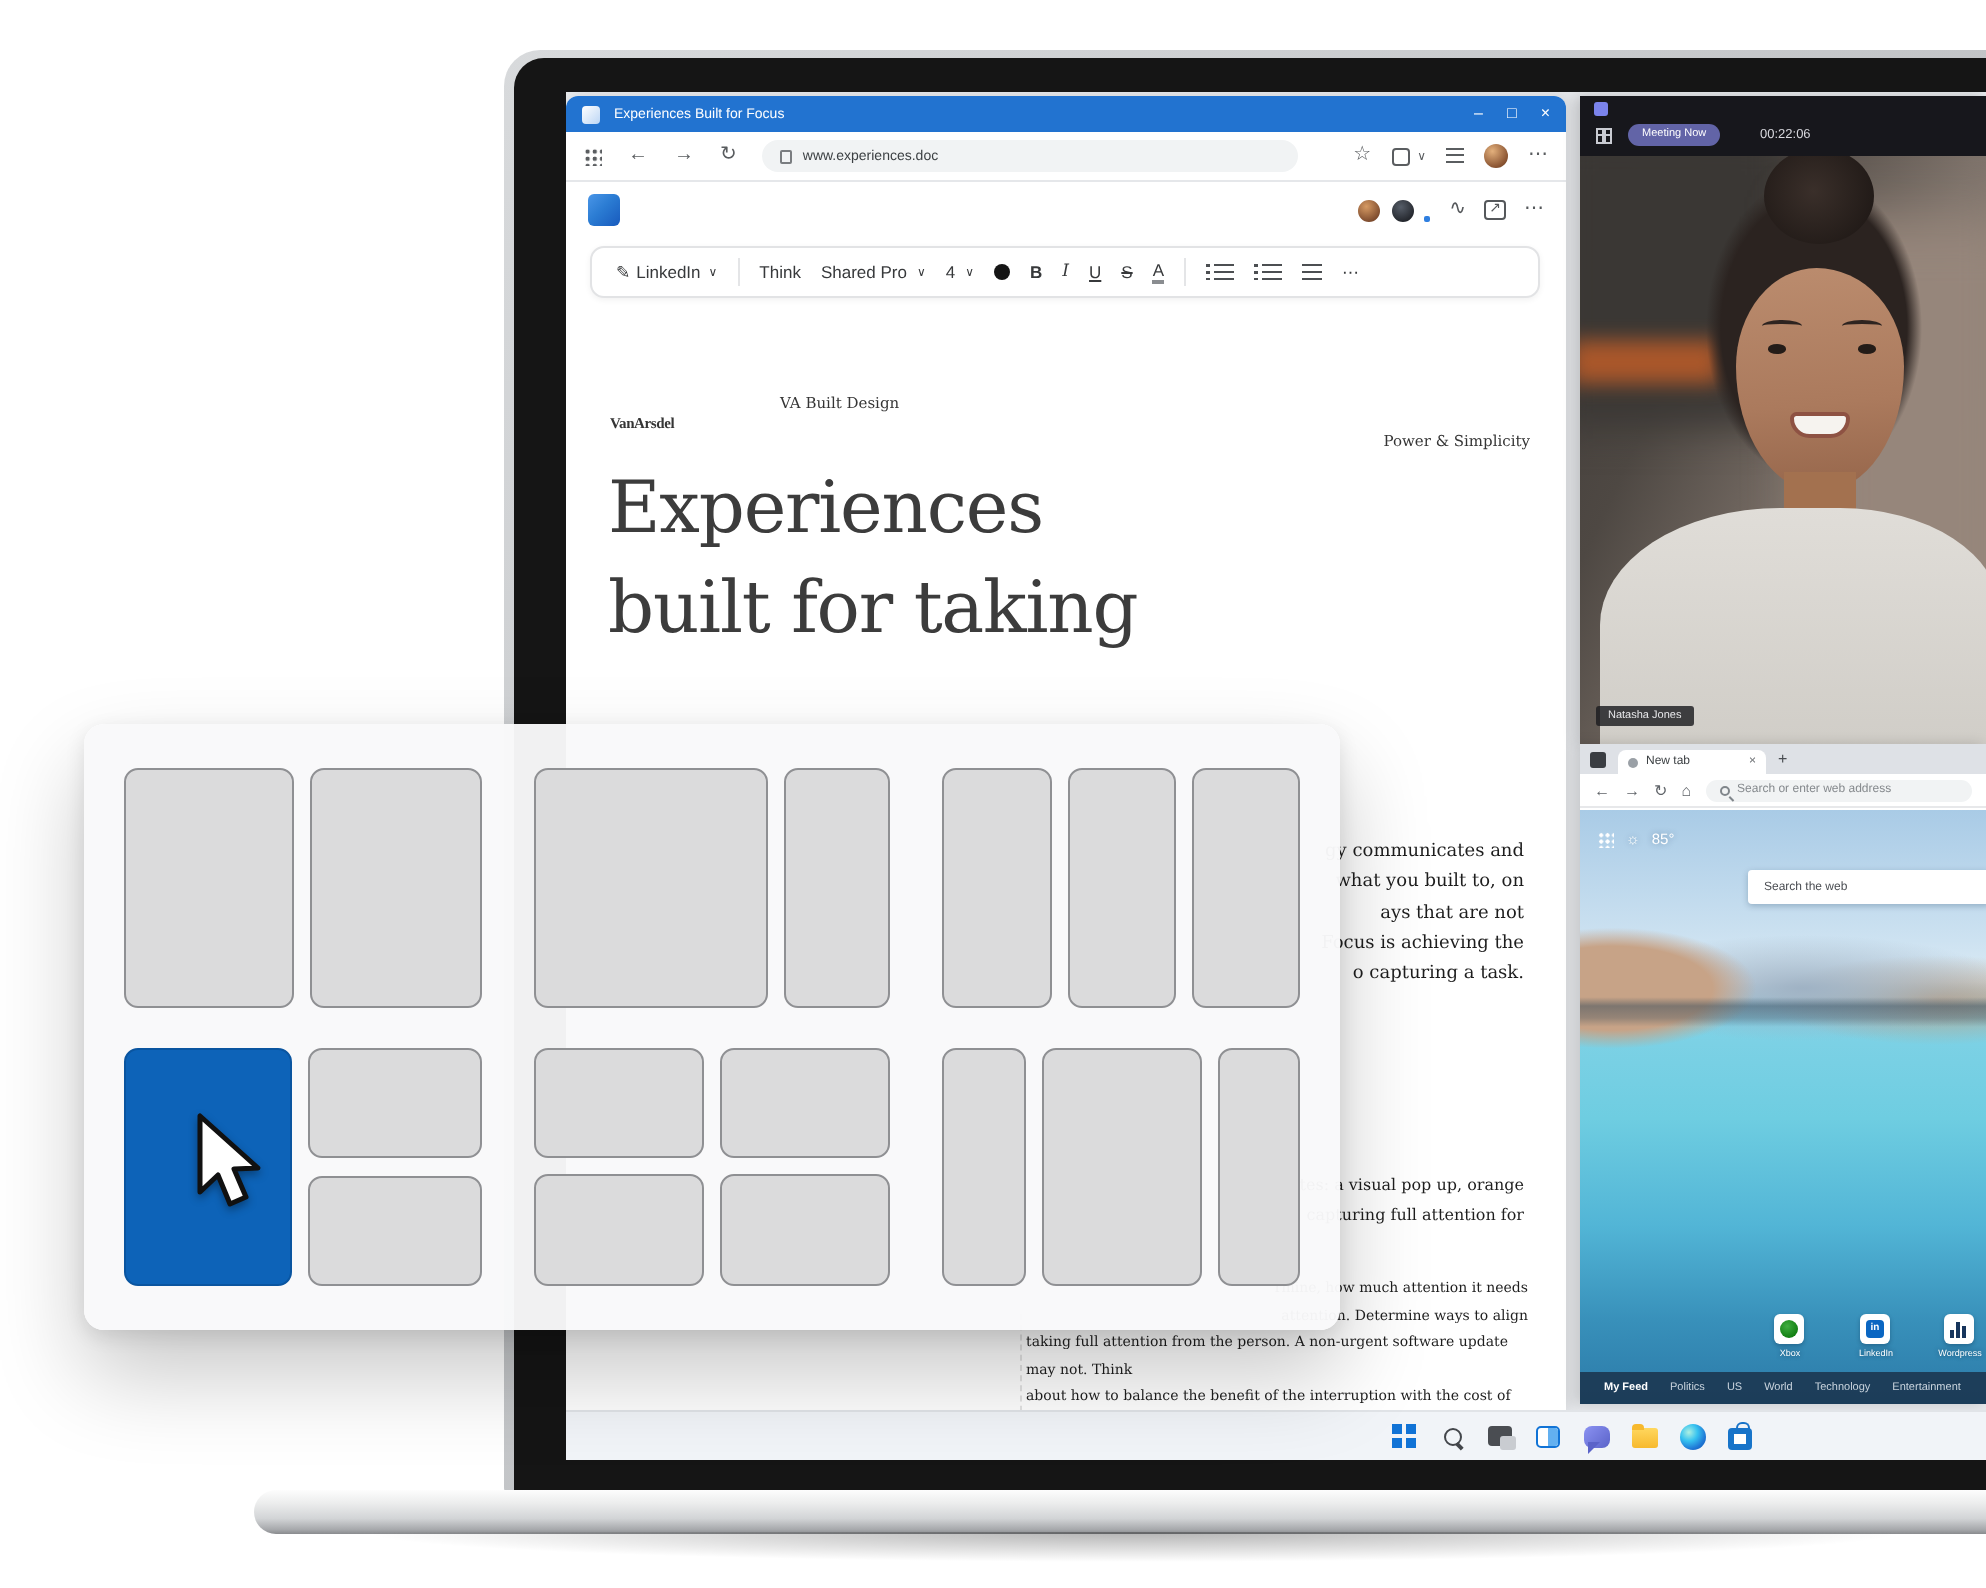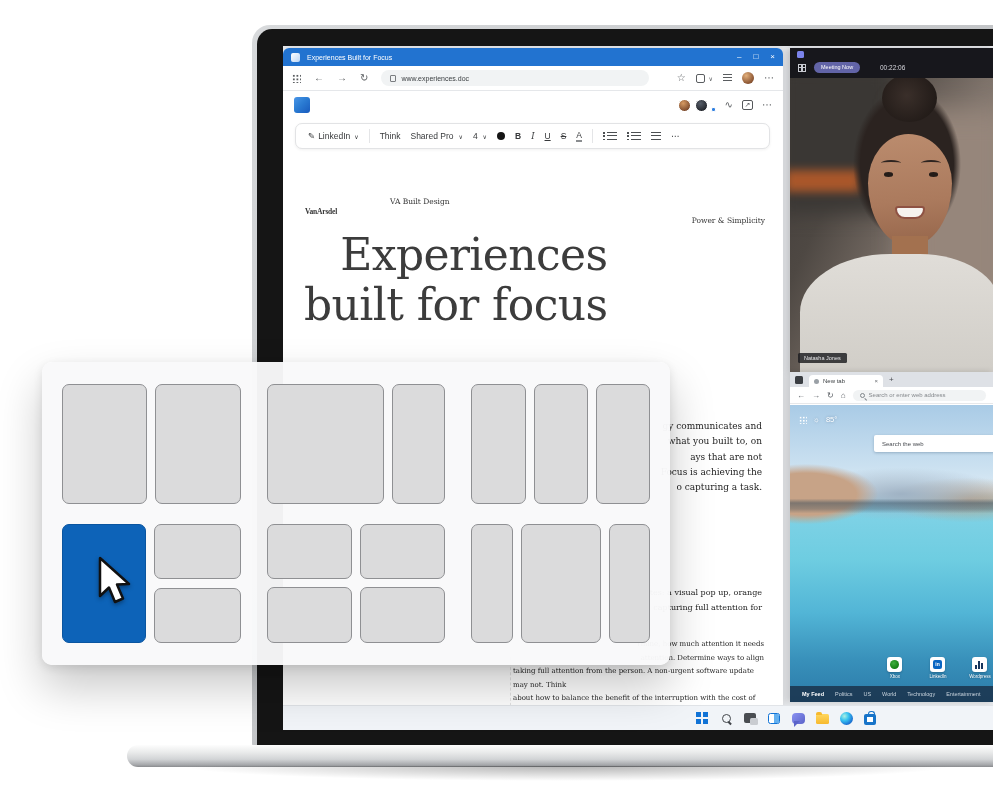--- a/index.html
+++ b/index.html
@@ -76,22 +76,22 @@
   .lbul { position:relative; margin-left:4px; }
   .lbul::before { content:""; position:absolute; left:-4px; top:0; width:1.6px; height:8px;
                   background:repeating-linear-gradient(180deg,#4c4f52 0 1.6px, rgba(0,0,0,0) 1.6px 3.4px); }
 
   .docbody { position:absolute; top:109px; left:0; right:0; bottom:0;
              font-family:"DejaVu Serif", serif; color:#2c2c2c; }
   .dochead { position:absolute; top:40px; left:22px; right:18px; height:10px; font-size:7.5px; color:#353535; }
   .brand { position:absolute; left:0; top:10px; font-family:Liberation Serif, serif; font-weight:bold; letter-spacing:-0.2px; }
   .dh-center { position:absolute; left:85px; top:0; }
   .dh-right { position:absolute; right:0; top:0;margin-top:19px; }
-  .heading { position:absolute; top:73px; left:21px; font-size:44px; line-height:50px;
-             color:#3c3c3c; letter-spacing:-0.6px;text-align:right; }
+  .heading { position:absolute; top:73px; left:21px; font-size:36px; line-height:50px;
+             color:#3c3c3c; letter-spacing:-0.6px; }
   .p-frag { position:absolute; right:21px; text-align:right; color:#1e1e1e; }
   .p1 { top:262px; font-size:9px; line-height:15.3px; }
   .p2 { top:428px; font-size:8px; line-height:15px; }
   .p3 { top:481px; font-size:7px; line-height:13.5px; right:19px; }
   .p4 { position:absolute; top:508px; left:230px; width:253px; font-size:7px; line-height:13.5px; color:#1e1e1e; }
   .margin-guide { position:absolute; left:227px; top:500px; height:110px; border-left:1px dashed #e3e3e3; }
 
   
   .teams-window { position:absolute; left:507px; top:2px; width:203px; height:324px;
                   background:#17171c; overflow:hidden; box-shadow:-2px 0 6px rgba(0,0,0,.18); }
@@ -296,21 +296,21 @@
       </div>
 
       <div class="docbody">
         <div class="dochead">
           <span class="brand">VanArsdel</span>
           <span class="dh-center">VA Built Design</span>
           <span class="dh-right">Power &amp; Simplicity</span>
         </div>
         <div class="heading">
           <div>Experiences</div>
-          <div>built for focus</div>
+          <div>built for taking</div>
         </div>
         <div class="p-frag p1">
           <div>gy communicates and</div>
           <div>what you built to, on</div>
           <div>ays that are not</div>
           <div>Focus is achieving the</div>
           <div>o capturing a task.</div>
         </div>
         <div class="p-frag p2">
           <div>tes: a visual pop up, orange</div>

